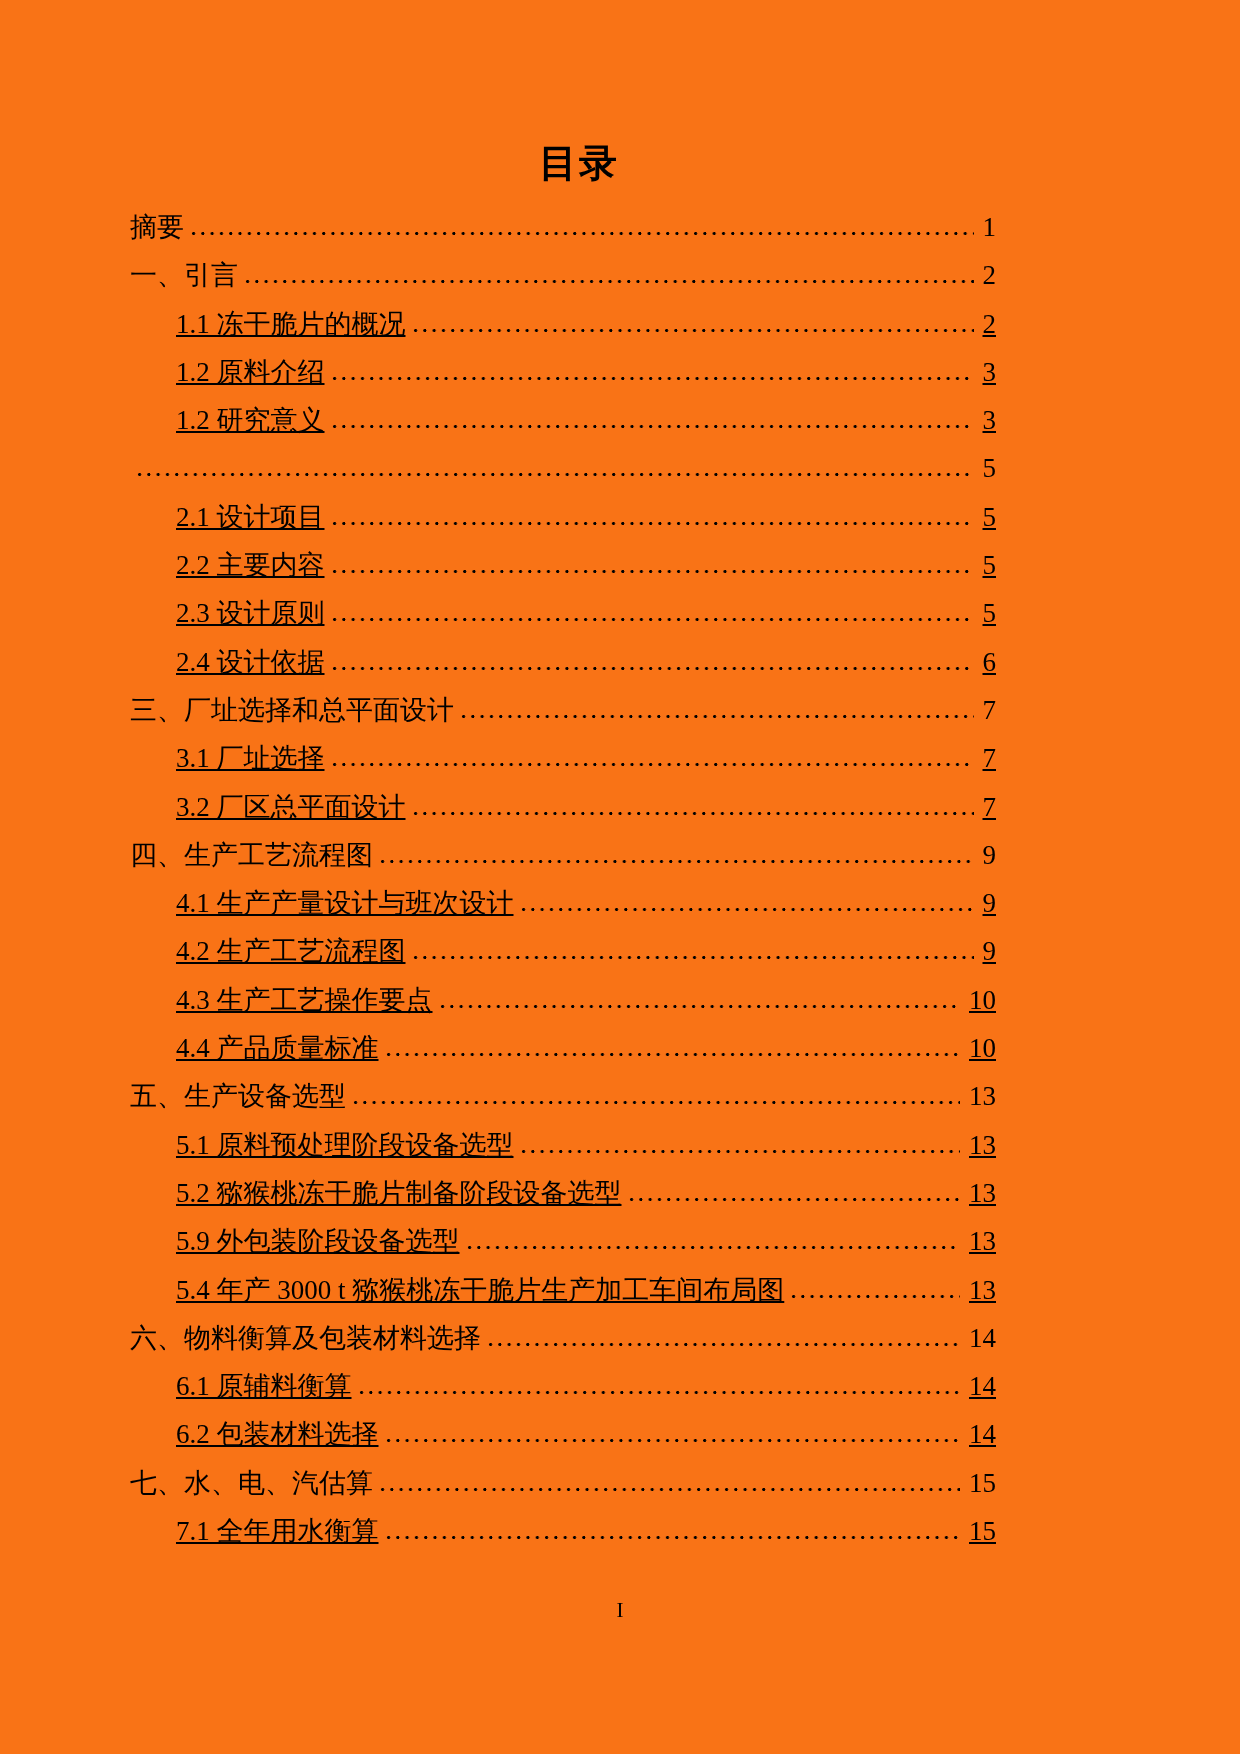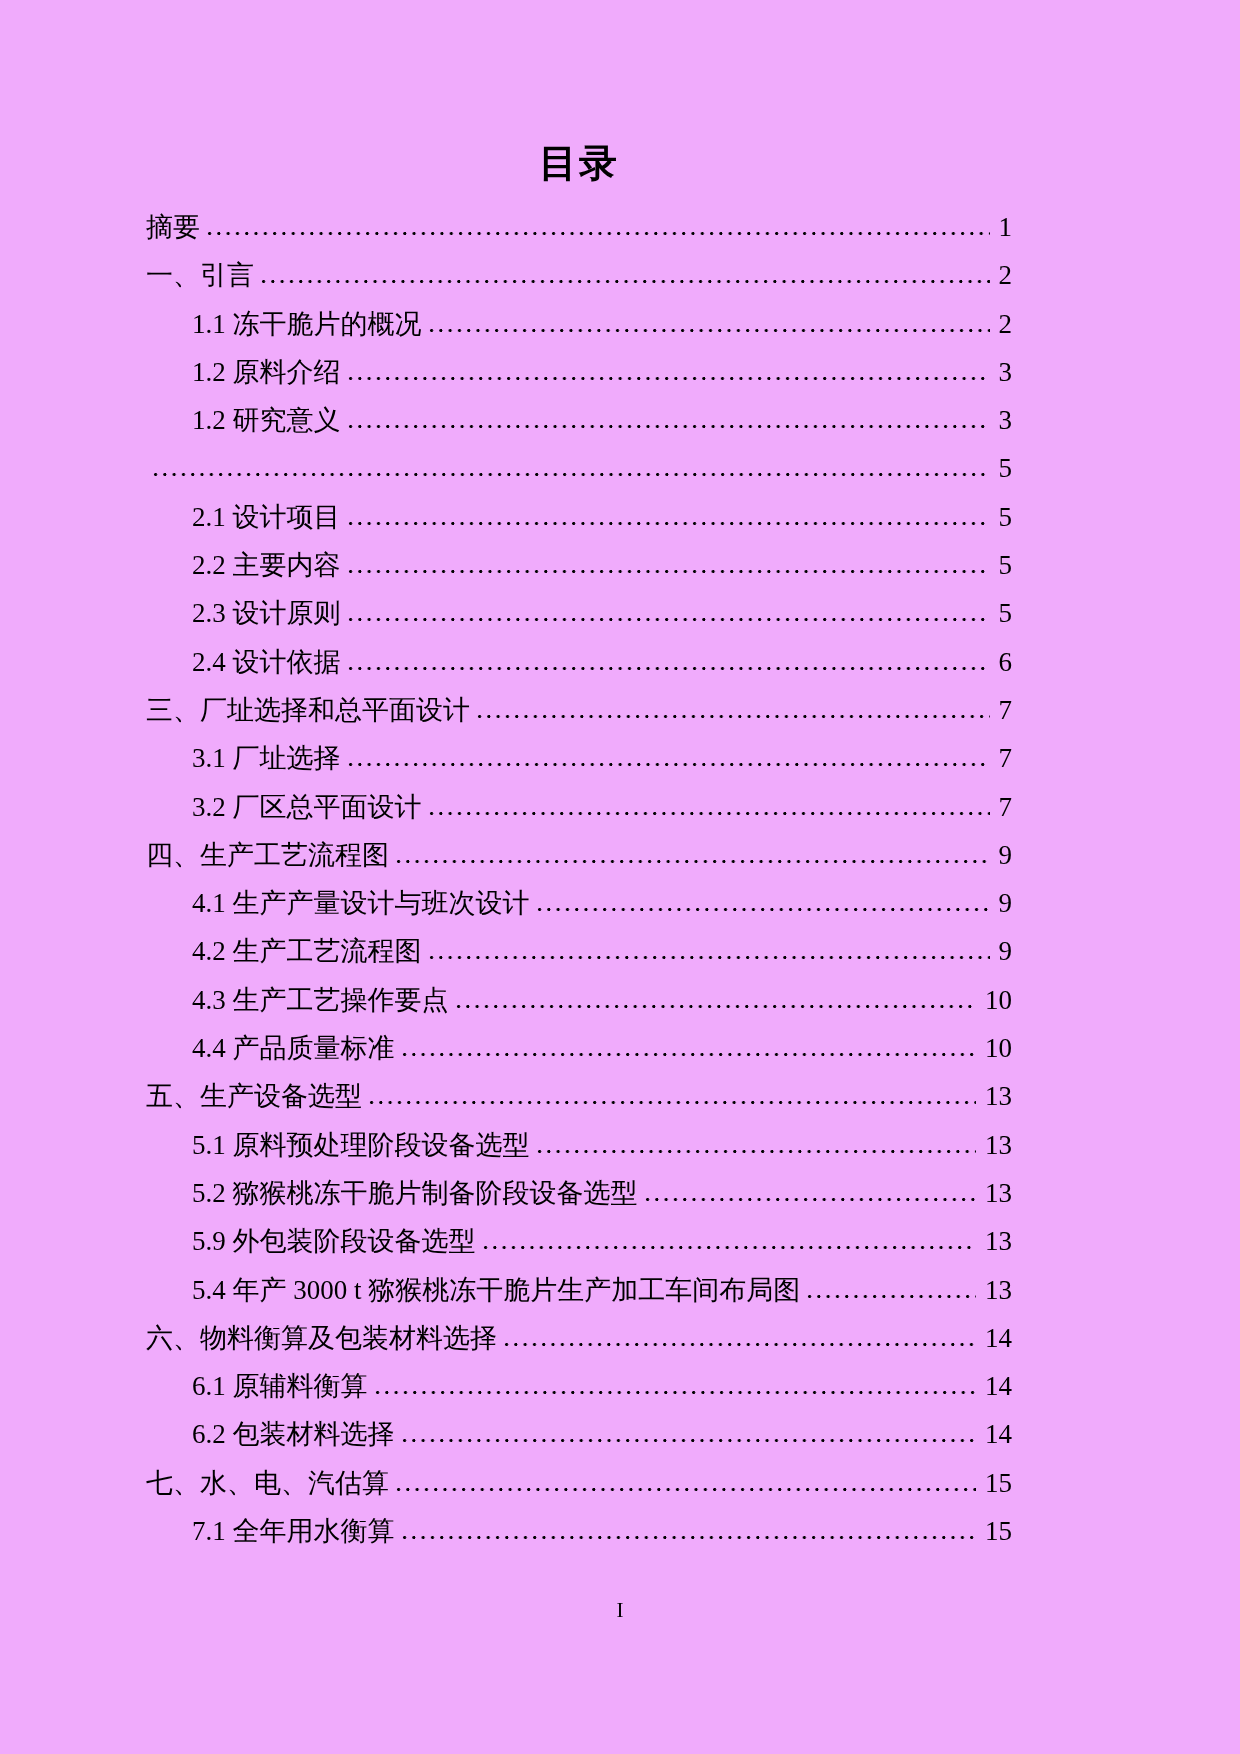--- a/index.html
+++ b/index.html
@@ -4,53 +4,53 @@
 <style>
   html, body {
     margin: 0;
     padding: 0;
     background: #ffffff;
   }
   .page {
     position: relative;
     width: 1240px;
     height: 1754px;
-    background: #f0abfc;
+    background: #f97316;
     color: #000000;
     font-family: "Liberation Serif", "DejaVu Serif", serif;
     overflow: hidden;
   }
   .doc-title {
     position: absolute;
     top: 141px;
     left: 146px;
     width: 866px;
     margin: 0;
     text-align: center;
     font-family: "DejaVu Sans", "Liberation Sans", sans-serif;
     font-weight: bold;
     font-size: 38px;
     line-height: 1.2;
     letter-spacing: 2px;
   }
   .toc {
     position: absolute;
     top: 203px;
-    left: 146px;
+    left: 130px;
     width: 866px;
   }
   .toc-row {
     display: flex;
     align-items: baseline;
     height: 48.3px;
     line-height: 48.3px;
     font-size: 27px;
     white-space: nowrap;
   }
-  .toc-row.level-2 { padding-left: 46px; }
+  .toc-row.level-2 { padding-left: 46px; text-decoration: underline; }
   .toc-label { flex: 0 0 auto; }
   .leader {
     flex: 1 1 auto;
     min-width: 18px;
     height: 5px;
     margin-left: 7px;
     background-image: radial-gradient(circle at 2.6px 2.5px, #000 1.35px, rgba(0,0,0,0) 1.75px);
     background-size: 9.3px 5px;
     background-repeat: repeat-x;
     background-position: left bottom;

